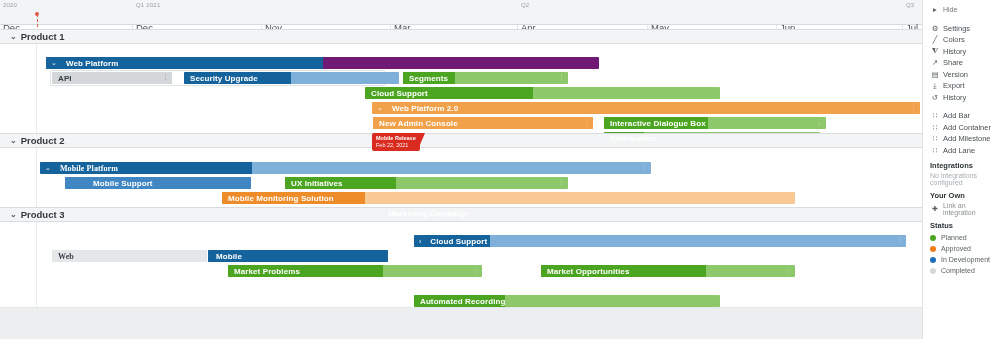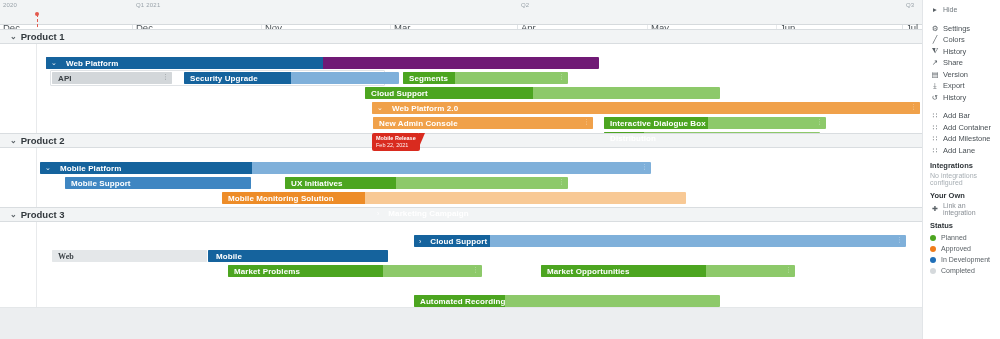--- a/index.html
+++ b/index.html
@@ -178,33 +178,33 @@
         </div>
         <div class="lane-head" style="top: 133px;">
           <span class="caret">⌄</span>
           <span>Product 2</span>
         </div>
         <div class="lane-body" style="top: 148px; height: 70px;">
           <div class="lane-label-col"></div>
           <div class="bar container blue" style="left: 40px; top: 14px; width: 611px; background: rgb(127, 176, 218);">
             <div class="progress-fill" style="width: 212px; background: rgb(21, 99, 157);"></div>
             <span class="caret" style="position: relative; z-index: 2;">⌄</span>
-            <span class="bar-text" style="position: relative; z-index: 2;">Mobile Platform</span>
-            <span class="handle">⋮</span>
-          </div>
-          <div class="bar blue-lt" style="left: 65px; top: 29px; width: 186px; background: rgb(156, 194, 222);">
+            <span class="bar-text" style="position: relative; z-index: 2; font-family: Liberation Serif, serif;">Mobile Platform</span>
+            <span class="handle">⋮</span>
+          </div>
+          <div class="bar blue-lt" style="left: 65px; top: 29px; width: 186px; background: rgb(156, 194, 222); padding-left: 22px;">
             <div class="progress-fill" style="width: 211px; background: rgb(63, 134, 194);"></div>
             <span class="bar-text" style="position: relative; z-index: 2;">Mobile Support</span>
           </div>
           <div class="bar green" style="left: 285px; top: 29px; width: 283px; background: rgb(141, 201, 106);">
             <div class="progress-fill" style="width: 111px; background: rgb(76, 165, 32);"></div>
             <span class="bar-text" style="position: relative; z-index: 2;">UX Initiatives</span>
             <span class="handle">⋮</span>
           </div>
-          <div class="bar orange" style="left: 222px; top: 44px; width: 464px; background: rgb(248, 201, 149);">
+          <div class="bar orange" style="left: 222px; top: 44px; width: 573px; background: rgb(248, 201, 149);">
             <div class="progress-fill" style="width: 143px; background: rgb(237, 140, 40);"></div>
             <span class="bar-text" style="position: relative; z-index: 2;">Mobile Monitoring Solution</span>
           </div>
           <div class="bar container green" style="left: 372px; top: 59px; width: 463px; background: rgb(141, 201, 106);">
             <div class="progress-fill" style="width: 257px; background: rgb(76, 165, 32);"></div>
             <span class="caret" style="position: relative; z-index: 2;">›</span>
             <span class="bar-text" style="position: relative; z-index: 2;">Marketing Campaign</span>
             <span class="handle">⋮</span>
           </div>
         </div>

